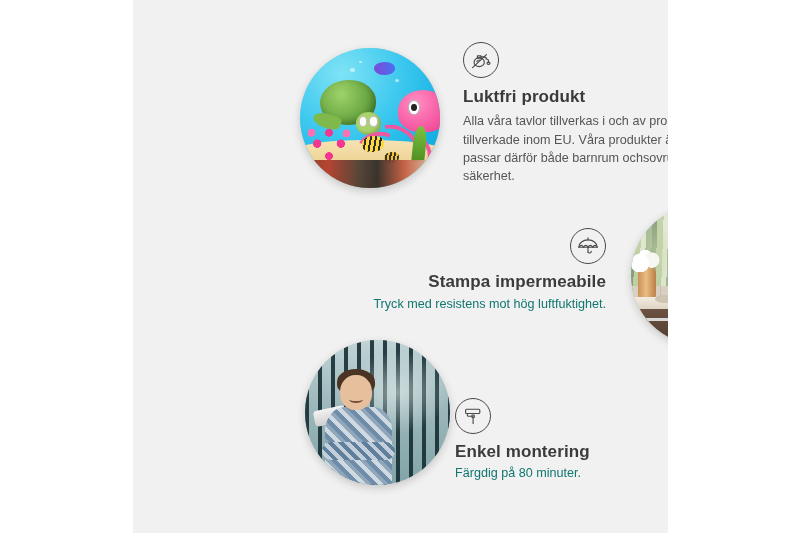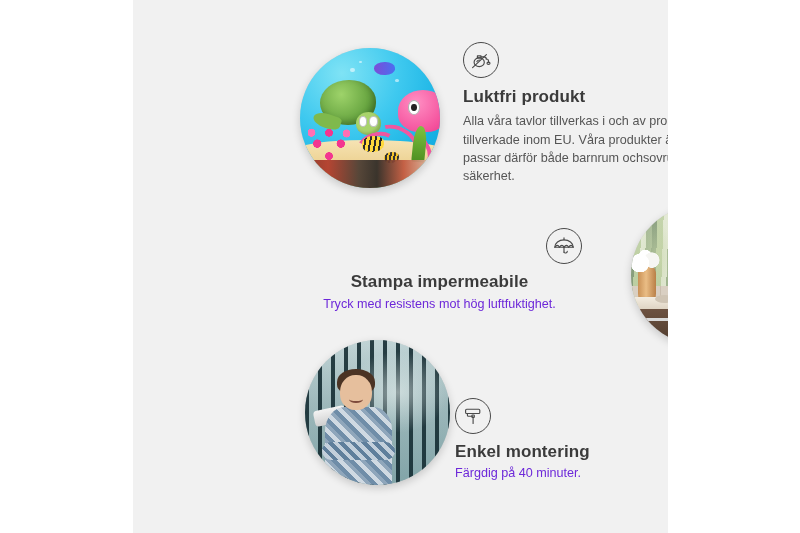--- a/index.html
+++ b/index.html
@@ -274,33 +274,33 @@
     white-space: nowrap;
   }
   .f-body {
     font-size: 12.6px;
     color: #555555;
     line-height: 1.45;
     margin: 0;
   }
   .f-sub {
     font-size: 12.6px;
-    color: #6d28d9;
+    color: #0f766e;
     line-height: 1.4;
     margin: 0;
     white-space: nowrap;
   }
 
   
   .f1 { left: 330px; top: 42px; width: 290px; }
   .f1 .icon-circle { margin-bottom: 8px; }
   .f1 .f-title { margin-bottom: 5px; }
 
   
-  .f2 { left: 164px; top: 228px; width: 285px; text-align: center; }
+  .f2 { left: 188px; top: 228px; width: 285px; text-align: right; }
   .f2 .icon-wrap { display:flex; justify-content:flex-end; margin-bottom: 7px; }
   .f2 .f-title { margin-bottom: 4px; }
 
   
   .f3 { left: 322px; top: 398px; width: 280px; }
   .f3 .icon-circle { margin-bottom: 7px; }
   .f3 .f-title { margin-bottom: 3px; }
 </style>
 </head>
 <body>
@@ -398,17 +398,17 @@
     <div class="feature f3">
       <div class="icon-circle">
         <svg width="24" height="24" viewBox="0 0 24 24" fill="none" stroke="#4a4a4a" stroke-width="1.15" stroke-linecap="round" stroke-linejoin="round">
           <rect x="4.6" y="5.2" width="14.2" height="4.3" rx="1.1"></rect>
           <path d="M6.4 9.5 v1.7 a1 1 0 0 0 1 1 h4.3"></path>
           <rect x="10.9" y="11" width="2.4" height="2.4" rx=".5"></rect>
           <line x1="12.1" y1="13.4" x2="12.1" y2="19.4"></line>
         </svg>
       </div>
       <p class="f-title">Enkel montering</p>
-      <p class="f-sub">Färgdig på 40 minuter.</p>
+      <p class="f-sub">Färgdig på 80 minuter.</p>
     </div>
 
   </div>
 </div>
 
 </body></html>

